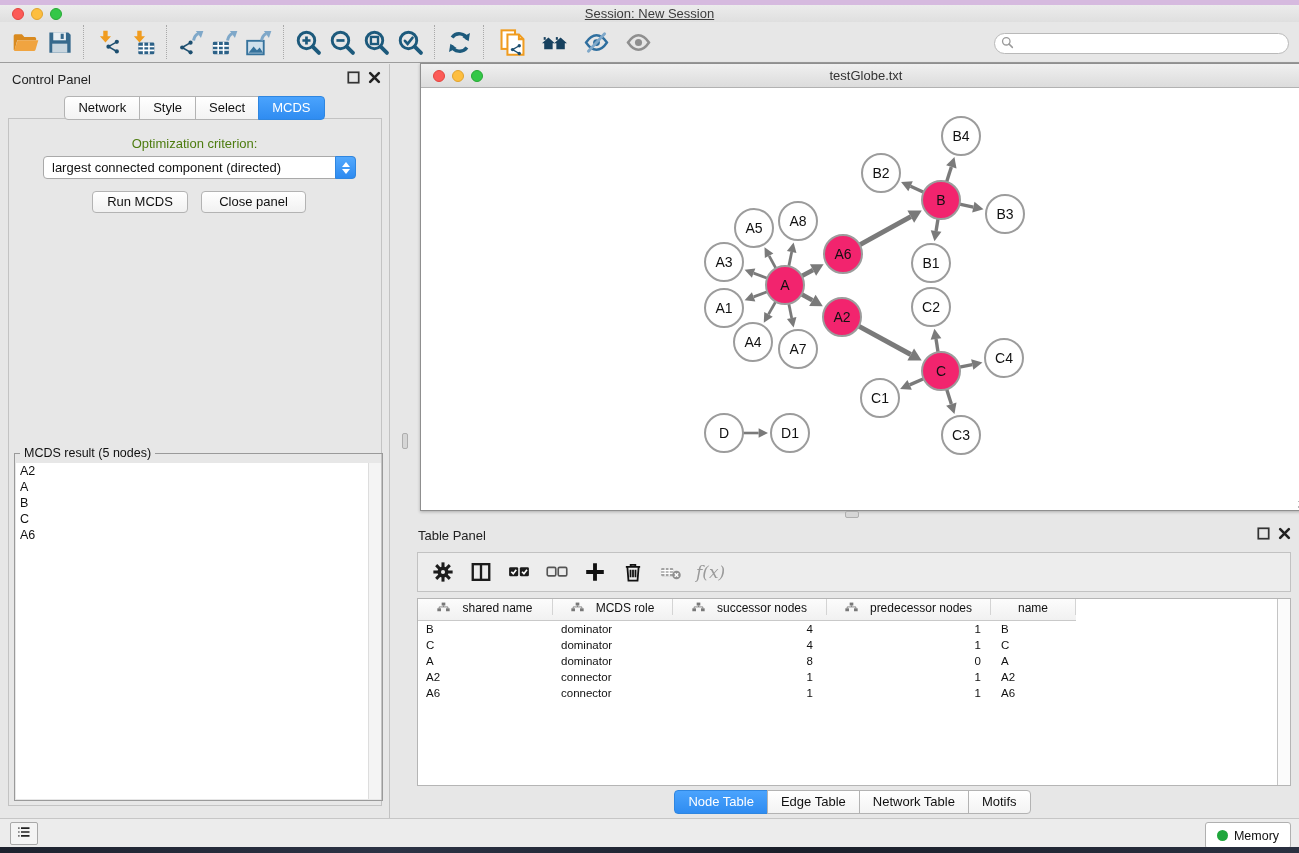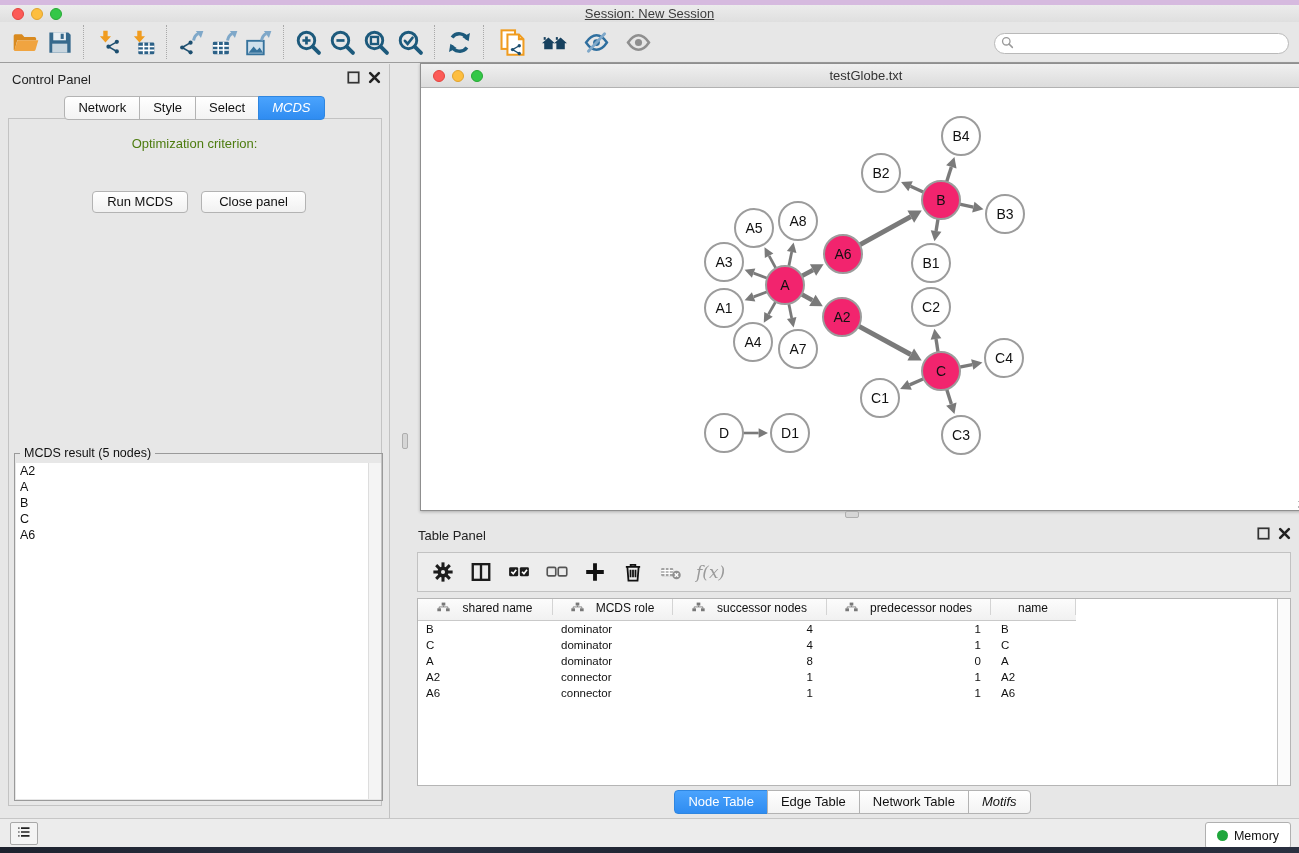--- a/index.html
+++ b/index.html
@@ -40,21 +40,21 @@
     border-right:1px solid #c2c2c2; }
   .panel-title { position:absolute; left:12px; top:8px; font-size:13px; color:#222; }
   .panel-icons { position:absolute; right:8px; top:7px; display:flex; gap:8px; align-items:center; }
   .pi { width:13px; height:13px; display:flex; align-items:center; justify-content:center; }
   .cp-content { position:absolute; left:8px; top:54px; right:7px; bottom:12px;
     background:#e7e7e7; border:1px solid #c3c3c3; }
   .seg-tabs { position:absolute; top:32px; left:0; right:0; display:flex; justify-content:center; z-index:3; }
   .seg-tab { border:1px solid #b3b3b3; background:linear-gradient(#ffffff,#f3f3f3); padding:3px 13px 4px;
     font-size:13px; color:#111; margin-left:-1px; cursor:default; }
   .seg-tab:first-child { border-radius:4px 0 0 4px; margin-left:0; }
-  .seg-tab:last-child { border-radius:0 4px 4px 0;font-style:italic; }
+  .seg-tab:last-child { border-radius:0 4px 4px 0; }
   .seg-tab.selected { background:linear-gradient(#4aa3fd,#2f8cf1); border-color:#2f86e0; color:#fff; }
   .opt-label { position:absolute; left:0; right:0; top:72px; text-align:center; font-size:13px; color:#4d7c0f; }
   .select-box { position:absolute; left:43px; top:92px; width:313px; height:23px; background:#fff;
     border:1px solid #a9a9a9; border-radius:4px; display:flex; align-items:center; }
   .select-text { flex:1; font-size:13px; color:#111; padding-left:8px; white-space:nowrap; overflow:hidden; }
   .select-stepper { width:21px; height:23px; margin-right:-1px; background:linear-gradient(#53a9fd,#2d8af0);
     border:1px solid #2f86e0; border-radius:0 4px 4px 0; display:flex; flex-direction:column;
     align-items:center; justify-content:center; gap:2px; }
   .chev-up { width:0; height:0; border-left:4px solid transparent; border-right:4px solid transparent; border-bottom:5px solid #fff; }
   .chev-down { width:0; height:0; border-left:4px solid transparent; border-right:4px solid transparent; border-top:5px solid #fff; }
@@ -309,20 +309,27 @@
         </span>
     </div>
     <div class="cp-content"></div>
     <div class="seg-tabs" id="cp-tabs">
         <div class="seg-tab">Network</div>
         <div class="seg-tab">Style</div>
         <div class="seg-tab">Select</div>
         <div class="seg-tab selected">MCDS</div>
       </div>
     <div class="opt-label">Optimization criterion:</div>
+    <div class="select-box">
+      <span class="select-text">largest connected component (directed)</span>
+      <span class="select-stepper">
+          <span class="chev-up"></span>
+          <span class="chev-down"></span>
+        </span>
+    </div>
     <div class="mac-btn btn-run">Run MCDS</div>
     <div class="mac-btn btn-close">Close panel</div>
     <div class="mcds-fieldset">
       <span class="mcds-legend">MCDS result (5 nodes)</span>
       <div class="mcds-list" id="mcds-list">
           <div class="mcds-item">A2</div>
           <div class="mcds-item">A</div>
           <div class="mcds-item">B</div>
           <div class="mcds-item">C</div>
           <div class="mcds-item">A6</div>

